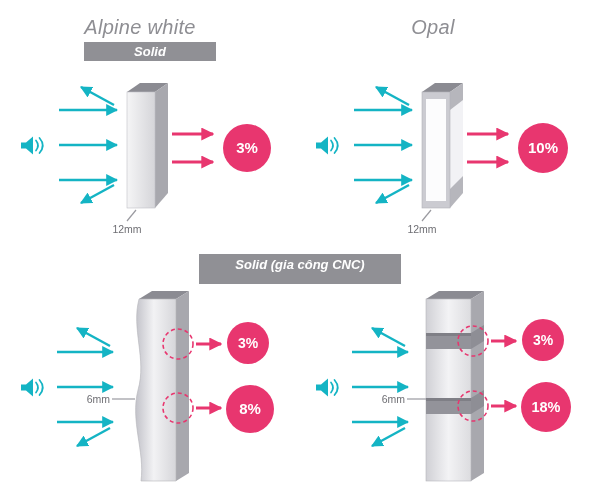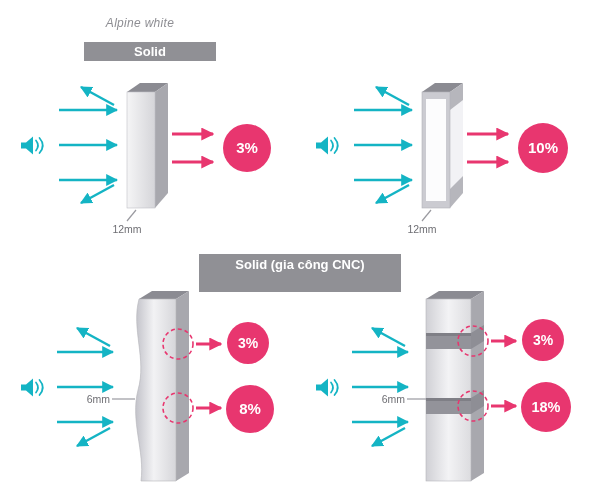--- a/index.html
+++ b/index.html
@@ -2,42 +2,43 @@
 <html style="--teal: #14b4c4; --pink: #e8366f; --bargray: #909095; --titlegray: #8e8e93;"><head>
 <meta charset="utf-8">
 <style>
   :root{--teal:#14b4c4;--pink:#e8366f;--bargray:#909095;--titlegray:#8e8e93}
   *{margin:0;padding:0;box-sizing:border-box}
   html,body{background:#fff}
   body{width:600px;height:490px;position:relative;overflow:hidden;
        font-family:"Liberation Sans",sans-serif}
   .stage{position:absolute;left:0;top:0;width:600px;height:490px}
   .sec-title{position:absolute;top:16px;width:200px;text-align:center;
-       font-style:italic;font-size:12px;color:var(--titlegray);letter-spacing:.3px}
+       font-style:italic;font-size:20px;color:var(--titlegray);letter-spacing:.3px}
   .badge{position:absolute;width:132px;height:19px;background:var(--bargray);
-       color:#fff;font-weight:bold;font-size:13px;
+       color:#fff;font-style:italic;font-weight:bold;font-size:13px;
        text-align:center;line-height:19px}
-  .badge-wide{left:199px;top:254px;width:202px;height:38px;line-height:21px}
+  .badge-wide{left:199px;top:254px;width:202px;height:30px;line-height:21px}
   .diagram{position:absolute}
   .f-teal{fill:var(--teal)}
   .f-pink{fill:var(--pink)}
   .s-teal{stroke:var(--teal);stroke-width:1.7;stroke-linecap:round;fill:none}
   .s-teal-arrow line{stroke:var(--teal);stroke-width:2.4}
   .s-pink-arrow line{stroke:var(--pink);stroke-width:3}
   .dash-pink{stroke:var(--pink);stroke-width:1.6;fill:none;stroke-dasharray:4 3}
   .s-thin{stroke:#9a9aa0;stroke-width:1.2}
   .t-small{font-size:10.5px;fill:#6e6e73}
   .t-percent{font-size:15px;font-weight:bold;fill:#fff}
 </style>
 </head>
 <body>
 
 <div class="stage">
 
   <div class="sec-title" style="left:40px">Alpine white</div>
+  <div class="sec-title" style="left:333px">Opal</div>
   <div class="badge" style="left:84px;top:42px">Solid</div>
   <div class="badge badge-wide">Solid (gia công CNC)</div>
 
   <svg class="diagram" style="left:15px;top:72px" width="275" height="170" viewBox="0 0 275 170">
     <defs>
       <marker id="tl-at" markerUnits="userSpaceOnUse" markerWidth="12" markerHeight="12" refX="9" refY="5" orient="auto" viewBox="0 0 10 10">
           <path d="M0,0 L10,5 L0,10 Z" class="f-teal"></path>
         </marker>
       <marker id="tl-ap" markerUnits="userSpaceOnUse" markerWidth="13" markerHeight="13" refX="9" refY="5" orient="auto" viewBox="0 0 10 10">
           <path d="M0,0 L10,5 L0,10 Z" class="f-pink"></path>

